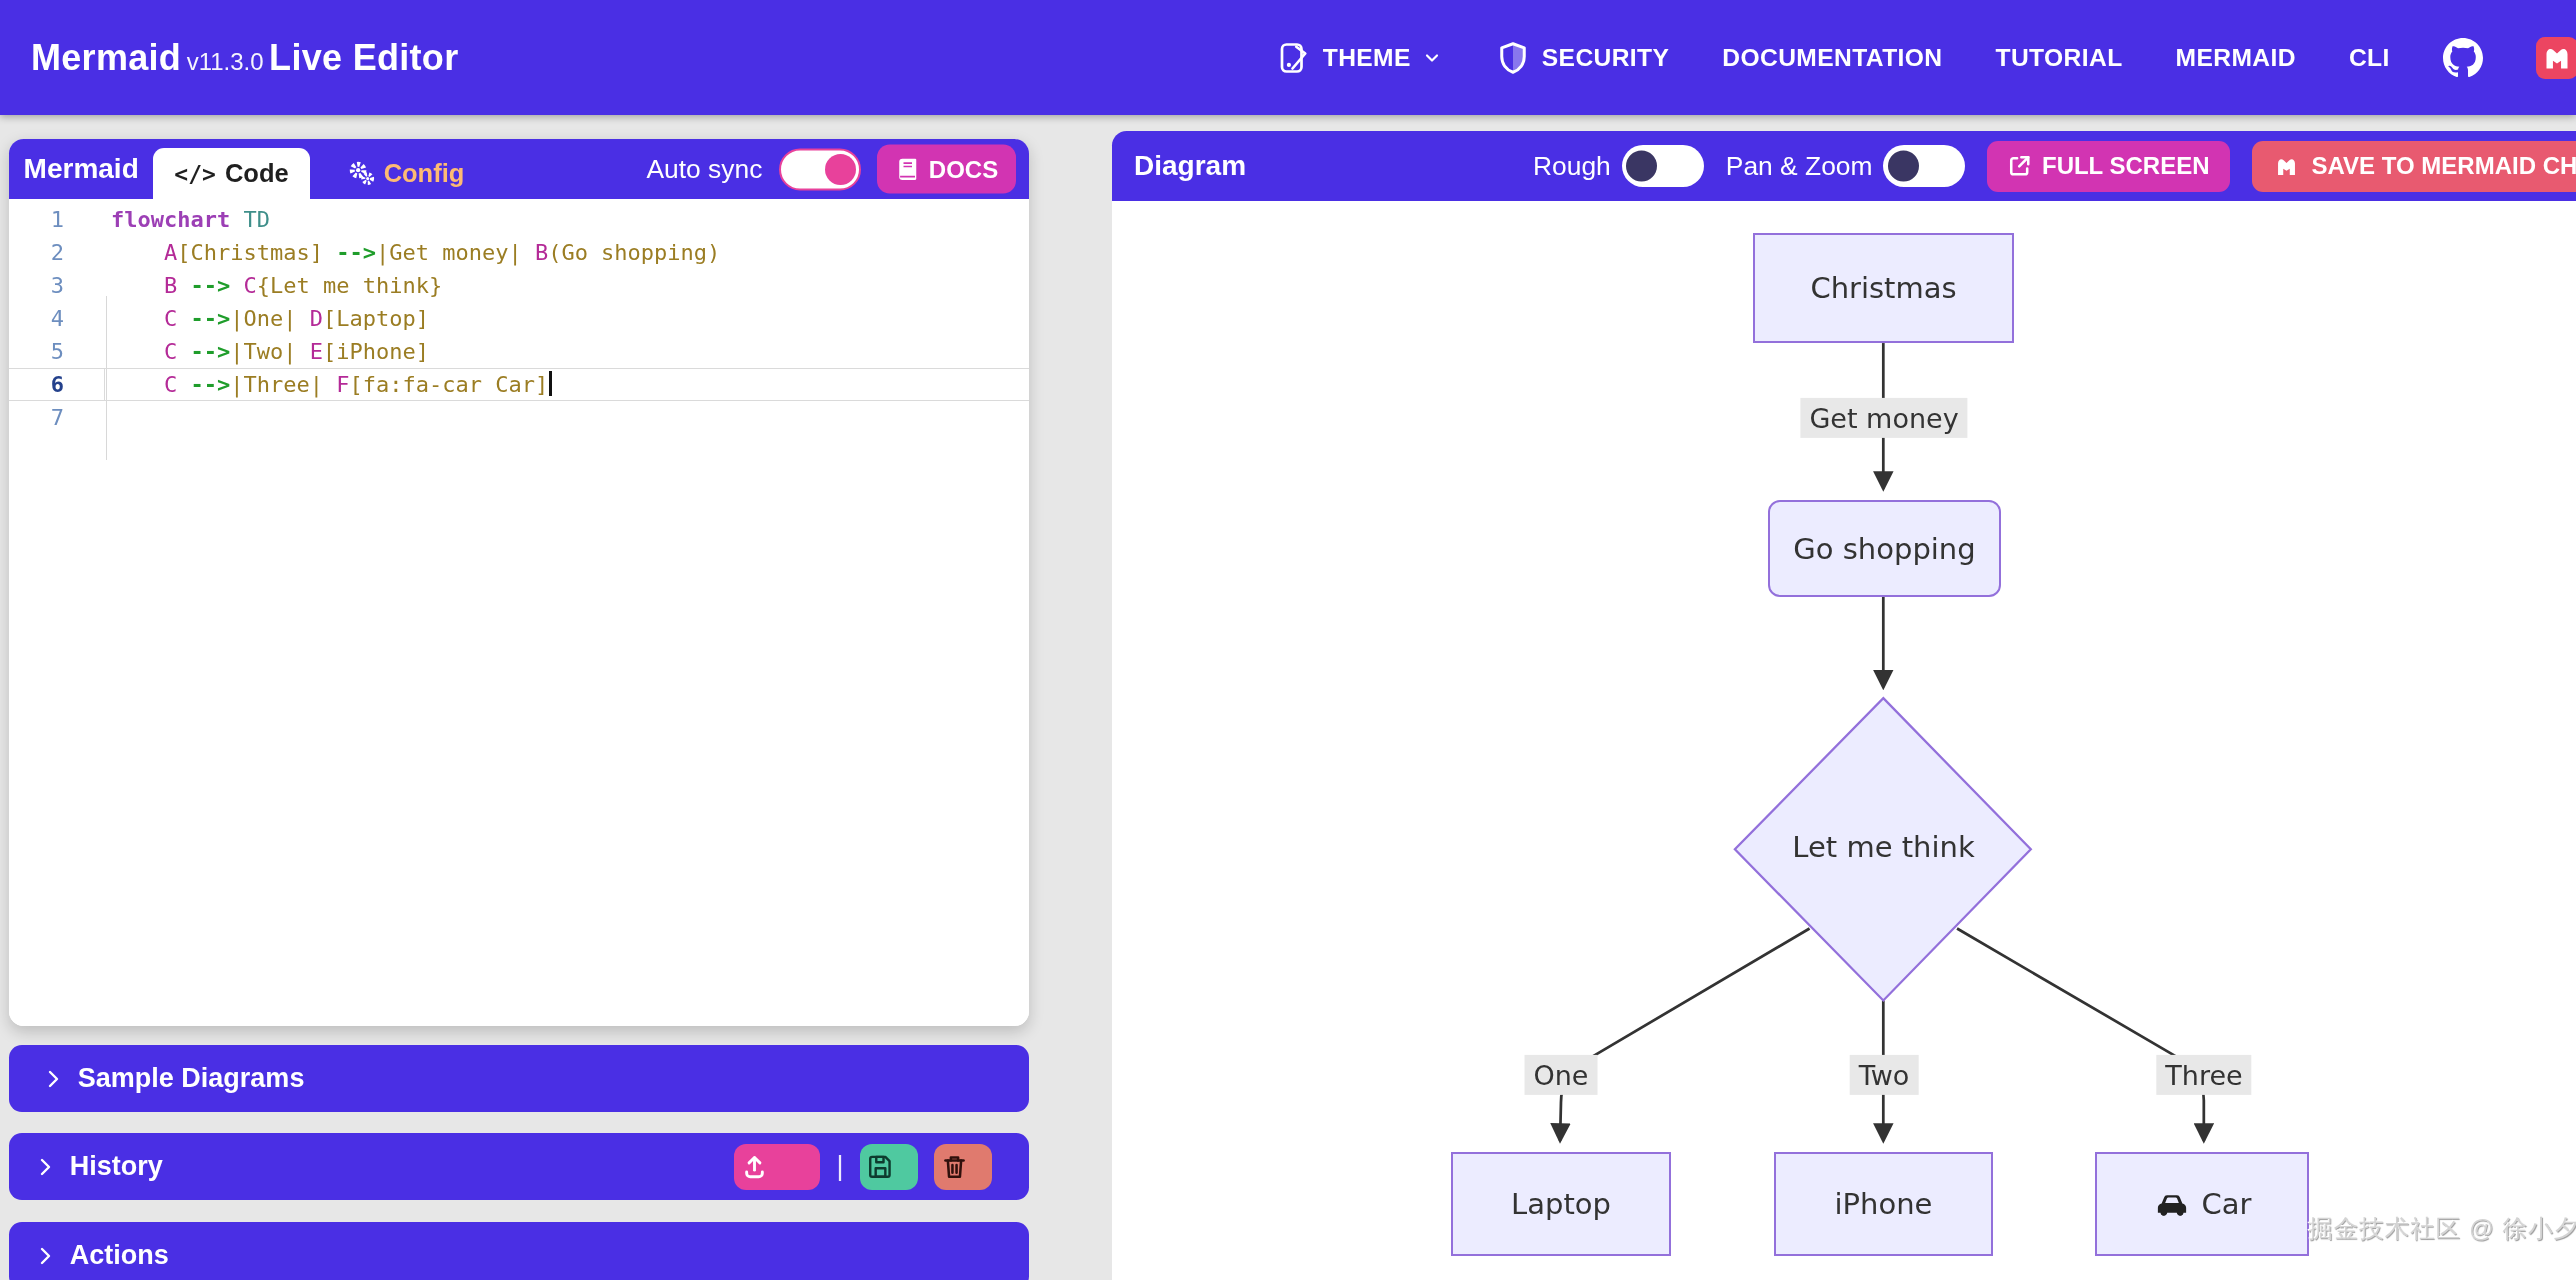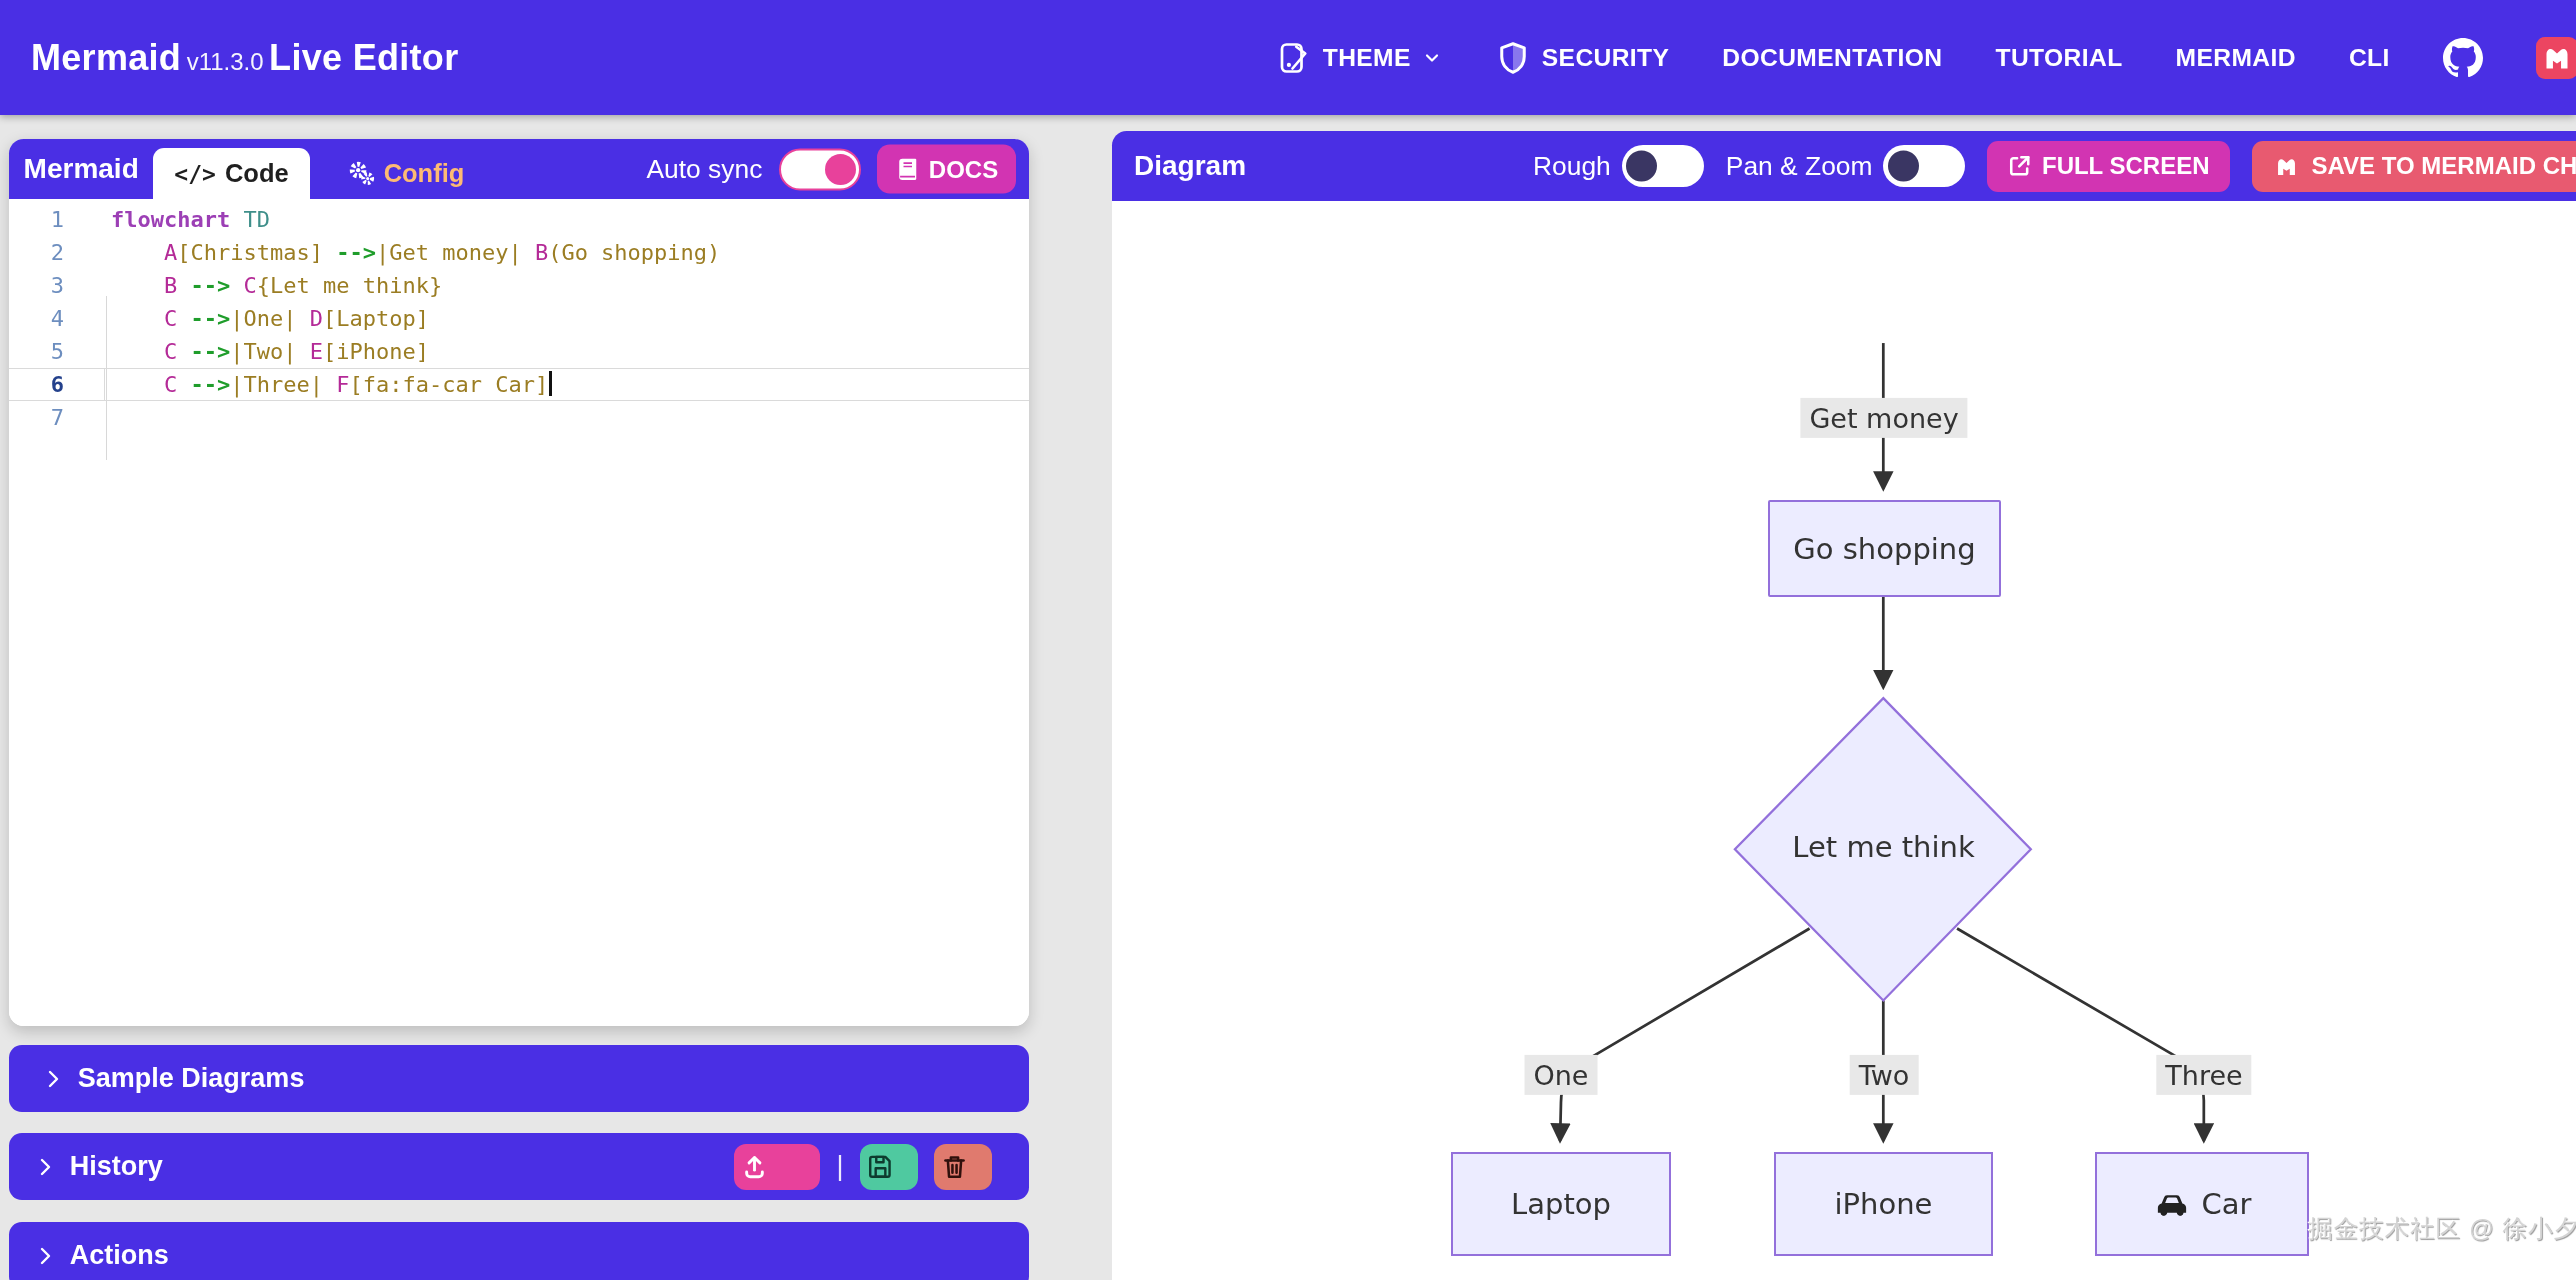--- a/index.html
+++ b/index.html
@@ -99,21 +99,21 @@
   .btn-save{height:51px;border-radius:11px;background:var(--rose,#E85A70);
             padding:0 20px;font-size:24px;gap:11px;white-space:nowrap;flex:none;}
   .panel-body{position:absolute;top:70px;left:0;right:0;bottom:0;background:#fff;overflow:hidden;}
   .edges-svg{position:absolute;left:0;top:0;}
 
   .fnode{position:absolute;display:flex;align-items:center;justify-content:center;gap:11px;
          background:var(--node_fill,#ECECFF);border:2.3px solid var(--node_border,#9370DB);
          color:var(--text_dark,#333);font-family:"DejaVu Sans",sans-serif;font-size:29px;
          box-sizing:border-box;}
   .n-christmas{left:641px;top:32px;width:261px;height:110px;}
-  .n-goshopping{left:656px;top:299px;width:233px;height:97px;border-radius:2px;}
+  .n-goshopping{left:656px;top:299px;width:233px;height:97px;border-radius:12px;}
   .n-laptop{left:339px;top:951px;width:220px;height:104px;}
   .n-iphone{left:662px;top:951px;width:219px;height:104px;}
   .n-car{left:983px;top:951px;width:214px;height:104px;}
   .diamond-label{position:absolute;left:644px;top:629px;width:255px;text-align:center;
                  color:#333;font-family:"DejaVu Sans",sans-serif;font-size:29px;}
   .elabel{position:absolute;transform:translate(-50%,-50%);background:var(--edge_label_bg,#E8E8E8);
           color:#333;font-family:"DejaVu Sans",sans-serif;font-size:27px;padding:4.6px 9px;}
   .el-getmoney{left:772px;top:217px;}
   .el-one{left:449px;top:874px;}
   .el-two{left:772px;top:874px;}
@@ -341,20 +341,23 @@
         <g fill="none" stroke="#333" stroke-width="3">
           <path d="M847 156 V316" marker-end="url(#arrow)"></path>
           <path d="M847 434 V534" marker-end="url(#arrow)"></path>
           <path d="M847 878 V1032" marker-end="url(#arrow)"></path>
           <path d="M766 799 L520 944 Q493 960 493 990 L492 1032" marker-end="url(#arrow)"></path>
           <path d="M928 799 L1166 938 Q1199 956 1199 988 L1199 1032" marker-end="url(#arrow)"></path>
         </g>
         <polygon points="847,546 1009,712 847,878 684,712" fill="#ECECFF" stroke="#9370DB" stroke-width="2.5"></polygon>
       </svg>
 
+      <div class="fnode n-christmas">
+        <span>Christmas</span>
+      </div>
       <div class="fnode n-goshopping">
         <span>Go shopping</span>
       </div>
       <div class="diamond-label">
         <span>Let me think</span>
       </div>
       <div class="fnode n-laptop">
         <span>Laptop</span>
       </div>
       <div class="fnode n-iphone">

